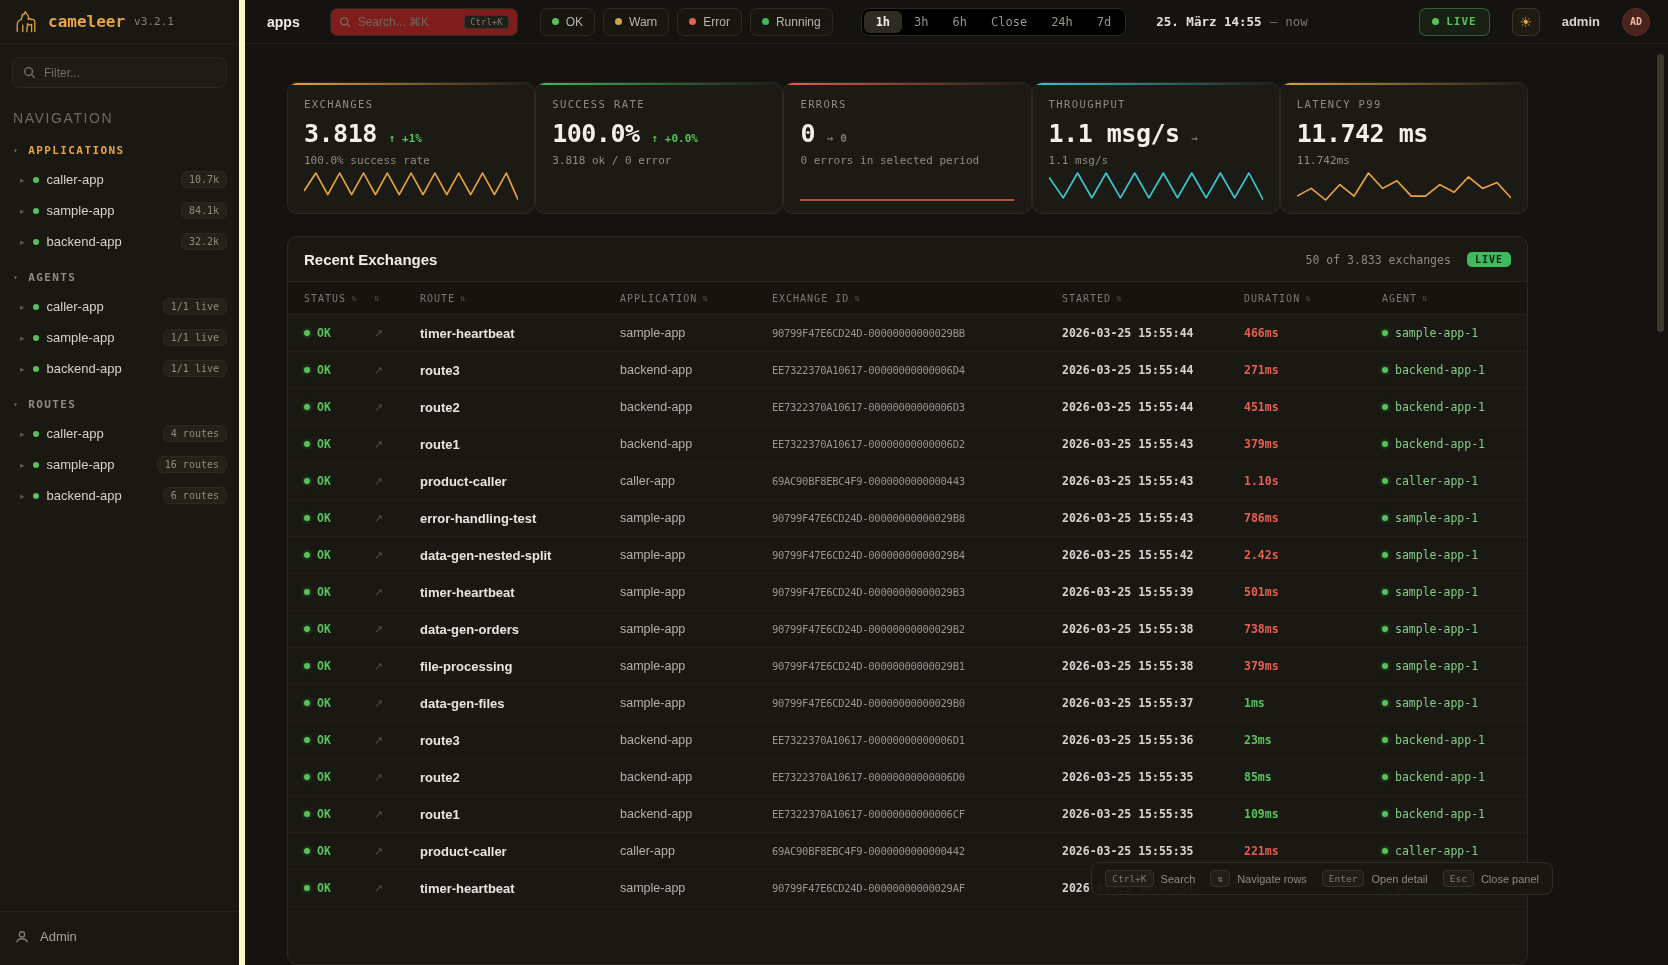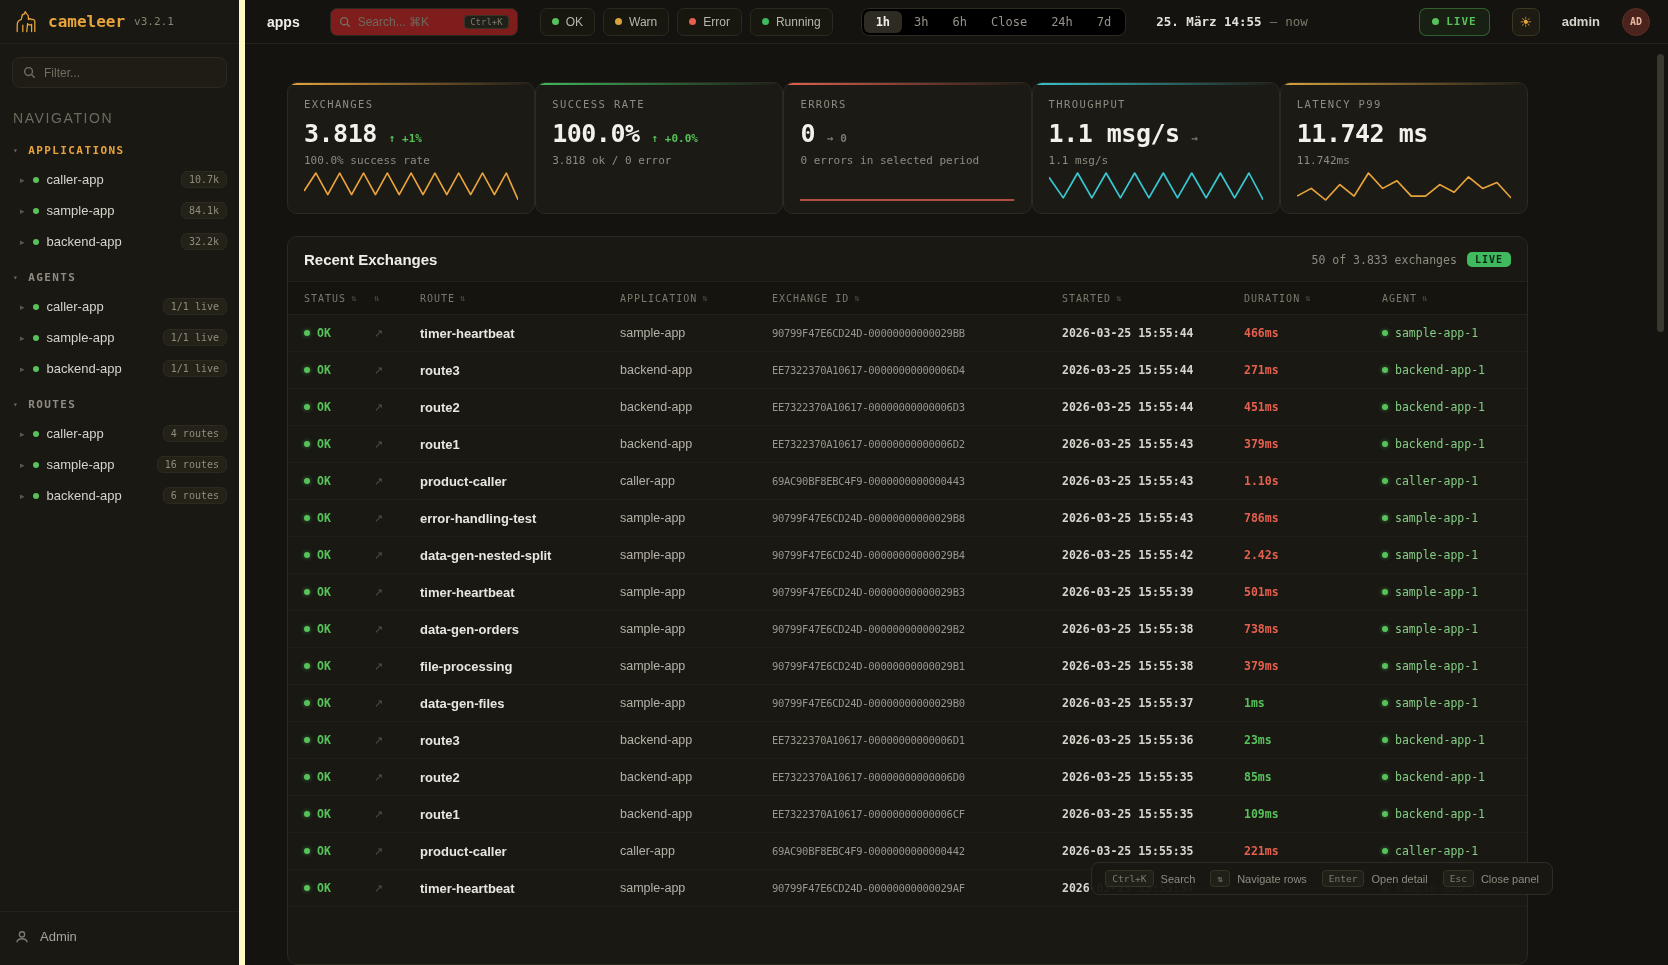--- a/index.html
+++ b/index.html
@@ -65,21 +65,21 @@
   .stat-delta.up { color:#57c15a; }
   .stat-delta.flat { color:#7d796c; }
   .stat-sub { font-size:11px; color:#8f8b80; margin-top:6px; font-family:"DejaVu Sans Mono",monospace;}
   .spark { position:absolute; left:16px; right:16px; bottom:8px; height:36px; }
   .spark svg { width:100%; height:100%; display:block;}
 
   
   .table-card { margin-top:22px; background:#191813; border:1px solid #2b2920; border-radius:10px; flex:1; display:flex; flex-direction:column; overflow:hidden; min-height:0;}
   .table-head { display:flex; align-items:center; padding:14px 16px 13px; flex:0 0 auto;}
   .table-title { font-size:15px; font-weight:bold; color:#f0ede6;}
-  .table-meta { margin-left:auto; font-family:"DejaVu Sans Mono",monospace; font-size:11.5px; color:#8f8b80; display:flex; gap:10px; align-items:center;}
+  .table-meta { margin-left:auto; font-family:"DejaVu Sans Mono",monospace; font-size:11.5px; color:#8f8b80; display:flex; gap:16px; align-items:center;}
   .live-badge { background:#3fba5f; color:#0c2313; border-radius:5px; padding:2px 8px; font-size:10px; font-weight:bold; font-family:"DejaVu Sans Mono",monospace; letter-spacing:1px;}
   .grid-row { display:grid; grid-template-columns:70px 46px 200px 152px 290px 182px 138px 1fr; align-items:center; padding-left:16px;}
   .thead { height:34px; background:#15140e; border-top:1px solid #23221a; border-bottom:1px solid #23221a; color:#7d796c; font-family:"DejaVu Sans Mono",monospace; font-size:10px; letter-spacing:1px; flex:0 0 34px;}
   .th { display:flex; align-items:center; gap:5px; cursor:pointer;}
   .th .sort { color:#504d43; font-size:9px; }
   .tbody { flex:1; overflow:hidden; }
   .row { height:37px; border-bottom:1px solid #201f17; cursor:pointer;}
   .status-cell { color:#57c15a; font-family:"DejaVu Sans Mono",monospace; font-size:11.5px; display:flex; align-items:center; gap:7px; font-weight:bold;}
   .sdot { width:6px; height:6px; border-radius:50%; background:#57c15a; box-shadow:0 0 4px rgba(87,193,90,.6);}
   .expand { color:#55514a; font-size:11px; }

